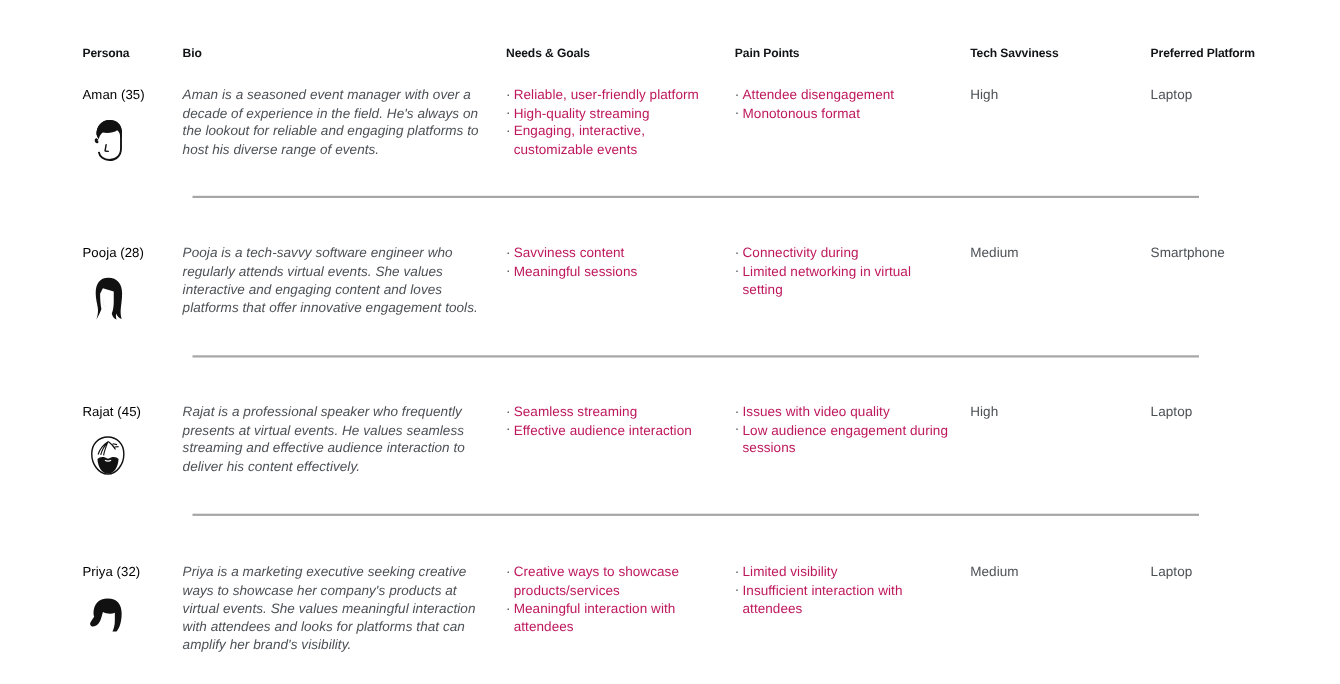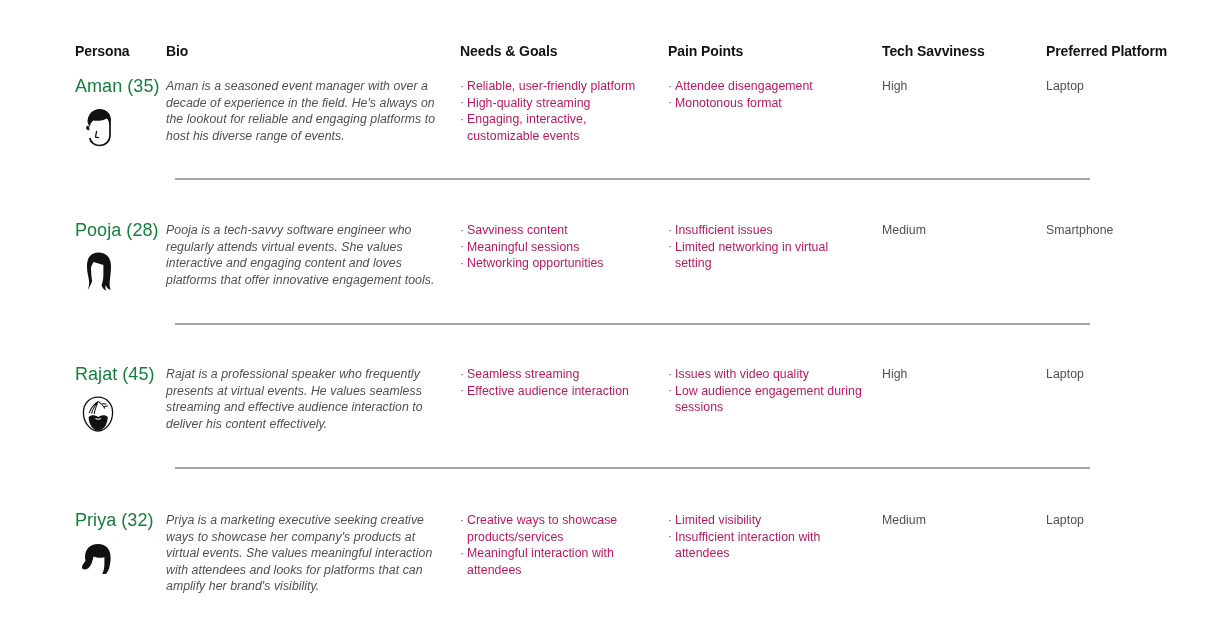--- a/index.html
+++ b/index.html
@@ -26,21 +26,21 @@
   .header-row {
     position: absolute;
     left: 0;
     top: 43px;
     width: 1218px;
     height: 22px;
   }
   .th {
     position: absolute;
     top: 0;
-    font-size: 14px;
+    font-size: 11px;
     font-weight: bold;
     color: #111316;
     letter-spacing: -0.1px;
     white-space: nowrap;
   }
   .th.c-persona   { left: 75px;   }
   .th.c-bio       { left: 166px;  }
   .th.c-needs     { left: 460px;  }
   .th.c-pain      { left: 668px;  }
   .th.c-tech      { left: 882px;  }
@@ -67,22 +67,22 @@
   }
   .cell.c-persona  { left: 75px;   width: 86px;  }
   .cell.c-bio      { left: 166px;  width: 272px; font-style: italic; }
   .cell.c-needs    { left: 460px;  width: 196px; }
   .cell.c-pain     { left: 668px;  width: 200px; }
   .cell.c-tech     { left: 882px;  width: 150px; }
   .cell.c-platform { left: 1046px; width: 150px; }
 
   .persona-name {
     display: block;
-    font-size: 18px;
-    color: #15803d;
+    font-size: 12px;
+    color: #000000;
     margin-bottom: 10px;
     white-space: nowrap;
   }
 
   .avatar {
     display: block;
     width: 46px;
     height: 46px;
   }
   .avatar svg { display: block; width: 46px; height: 46px; }
@@ -174,26 +174,25 @@
           <path d="M23.5 3.5 C31.5 3.5 36 9 36 17.5 C36 23 35.2 27.5 34.8 31.5 C34.4 35.5 34.8 38.5 35.6 41 C33.4 40.4 31.6 38.6 30.6 36 C30.2 38.2 30.4 40 31 41.5 C28.8 40.8 27.3 38.8 26.6 36 C27.9 33 28.4 29 28.4 25 L28.4 16 L18.5 13 L16 18 C16 23 16.4 28 17.2 32 C16.2 35 14.6 38.2 12.6 41.4 C13.9 38 14.3 34.6 14 31.5 C13.4 27 12 23 12 17.5 C12 9 15.5 3.5 23.5 3.5 Z" fill="#111111"></path>
           <path d="M19.5 22.5 C19.1 24.8 18.9 27.2 19.6 29 L21.6 29.2" fill="none" stroke="#f2f2f2" stroke-width="0.9"></path>
         </svg>
       </span>
     </div>
     <div class="cell c-bio">Pooja is a tech-savvy software engineer who regularly attends virtual events. She values interactive and engaging content and loves platforms that offer innovative engagement tools.</div>
     <div class="cell c-needs">
       <ul class="bullets">
         <li>Savviness content</li>
         <li>Meaningful sessions</li>
-        <li>Networking opportunities</li>
-      </ul>
-    </div>
-    <div class="cell c-pain">
-      <ul class="bullets">
-        <li>Insufficient issues</li>
+      </ul>
+    </div>
+    <div class="cell c-pain">
+      <ul class="bullets">
+        <li>Connectivity during</li>
         <li>Limited networking in virtual setting</li>
       </ul>
     </div>
     <div class="cell c-tech">Medium</div>
     <div class="cell c-platform">Smartphone</div>
   </div>
 
   <div class="divider d1"></div>
 
   <div class="row r2">

